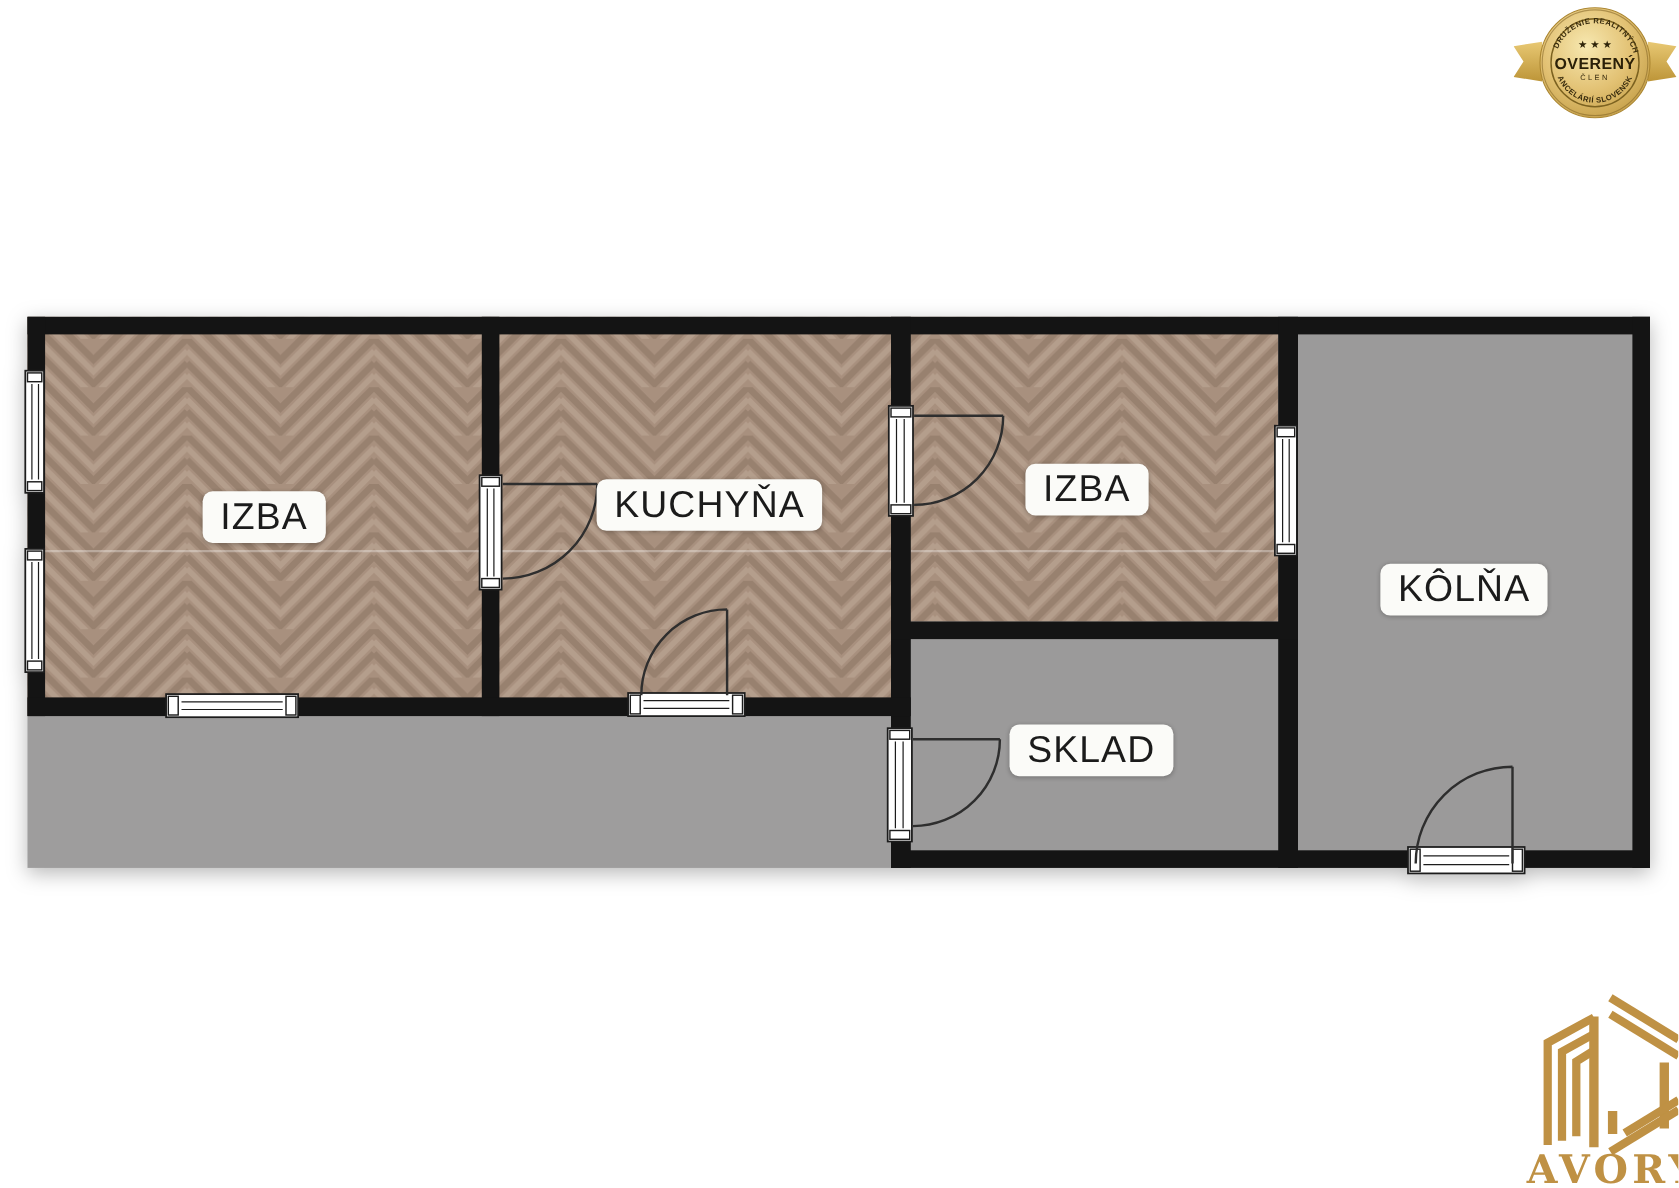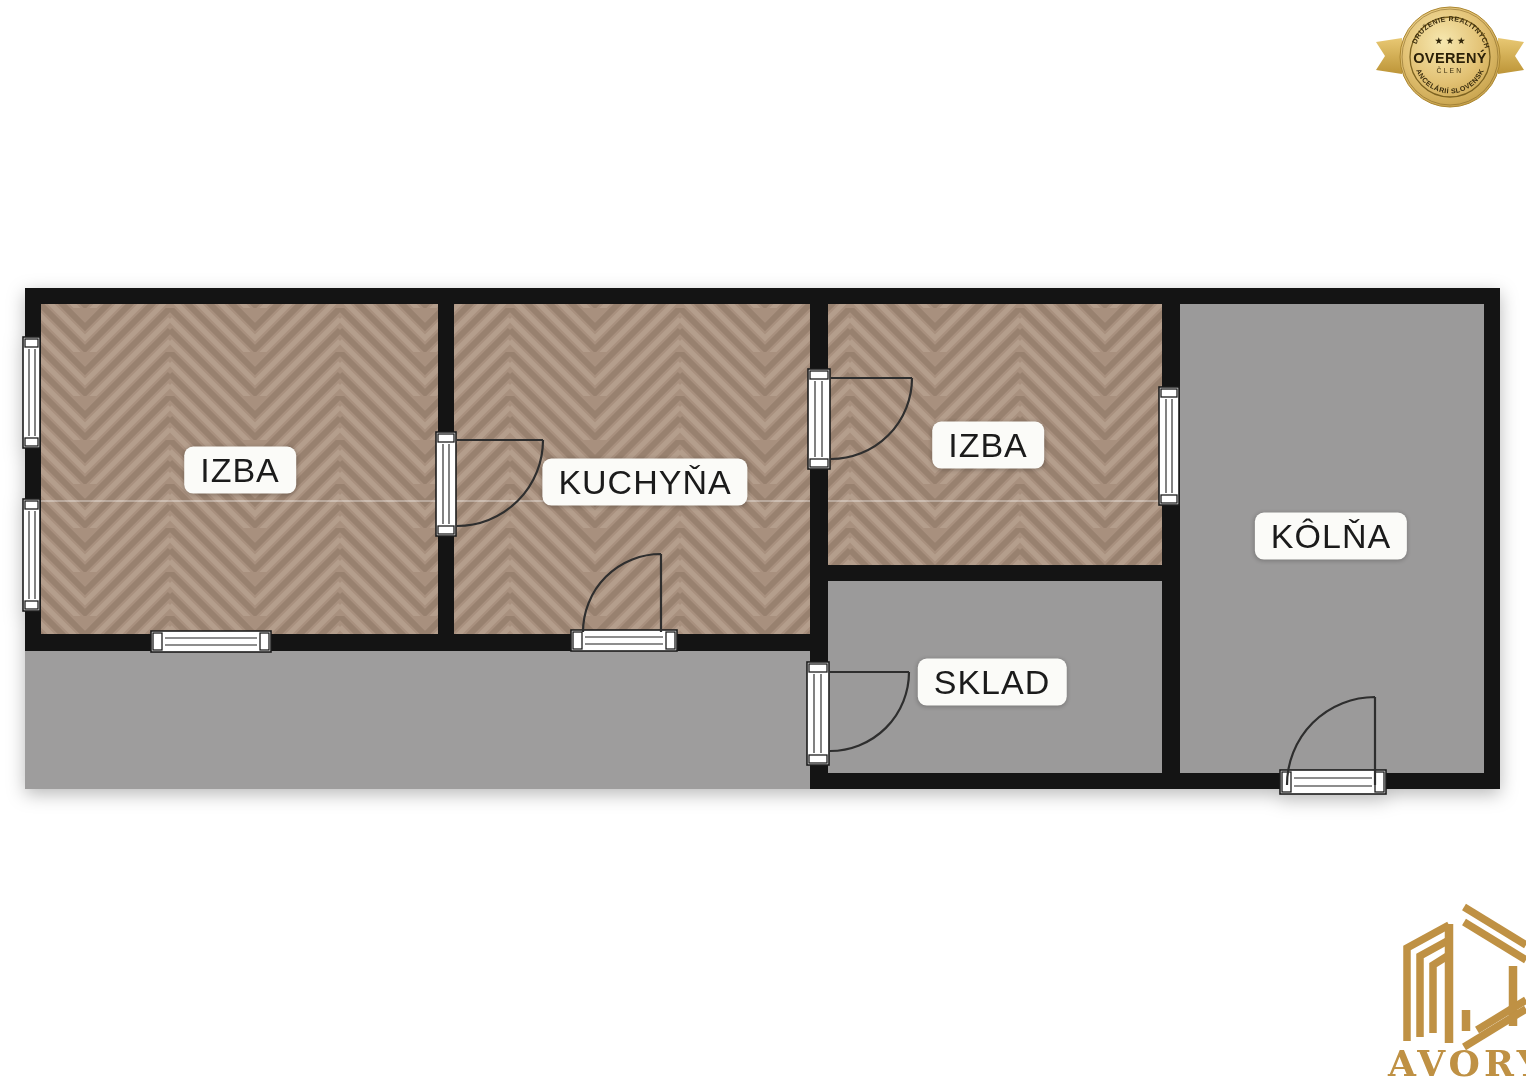--- a/index.html
+++ b/index.html
@@ -28,21 +28,21 @@
   .pq-light{stroke:rgba(255,243,229,0.14);stroke-width:5;fill:none;}
 
   .room-label{
     position:absolute;transform:translate(-50%,-50%);
     background:var(--label-bg);color:var(--label-text);
     font-size:34px;line-height:1.2;font-weight:400;letter-spacing:1px;
     padding:3px 16px;border-radius:9px;white-space:nowrap;
     box-shadow:0 1px 4px rgba(0,0,0,0.22);
   }
   #label-izba-1{left:240px;top:470px;}
-  #label-kuchyna{left:645px;top:482px;}
+  #label-kuchyna{left:645px;top:459px;}
   #label-izba-2{left:988px;top:445px;}
   #label-kolna{left:1331px;top:536px;}
   #label-sklad{left:992px;top:682px;}
 
   .badge-svg{position:absolute;left:1376px;top:0;}
   .badge-arc-text{font-size:7px;font-weight:bold;letter-spacing:0.45px;fill:var(--badge-text);}
   .badge-stars{font-size:9.5px;fill:#2f2409;}
   .badge-title{font-size:14.5px;font-weight:bold;letter-spacing:0.4px;fill:#2b2008;}
   .badge-member{font-size:6.8px;letter-spacing:2.2px;fill:var(--badge-text);}
   .badge-svg text, .badge-svg textPath{font-family:"Liberation Sans","DejaVu Sans",sans-serif;}

